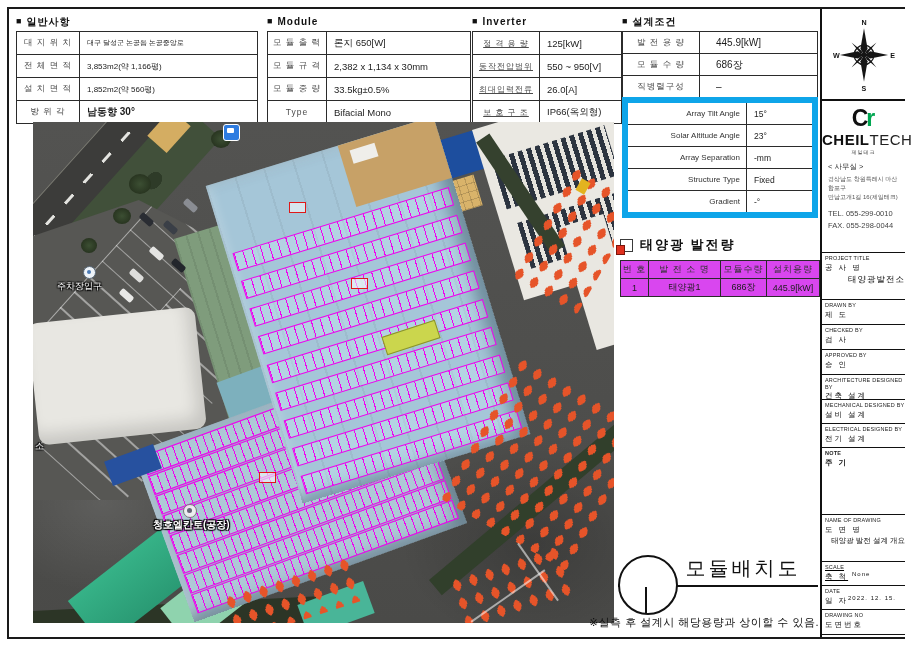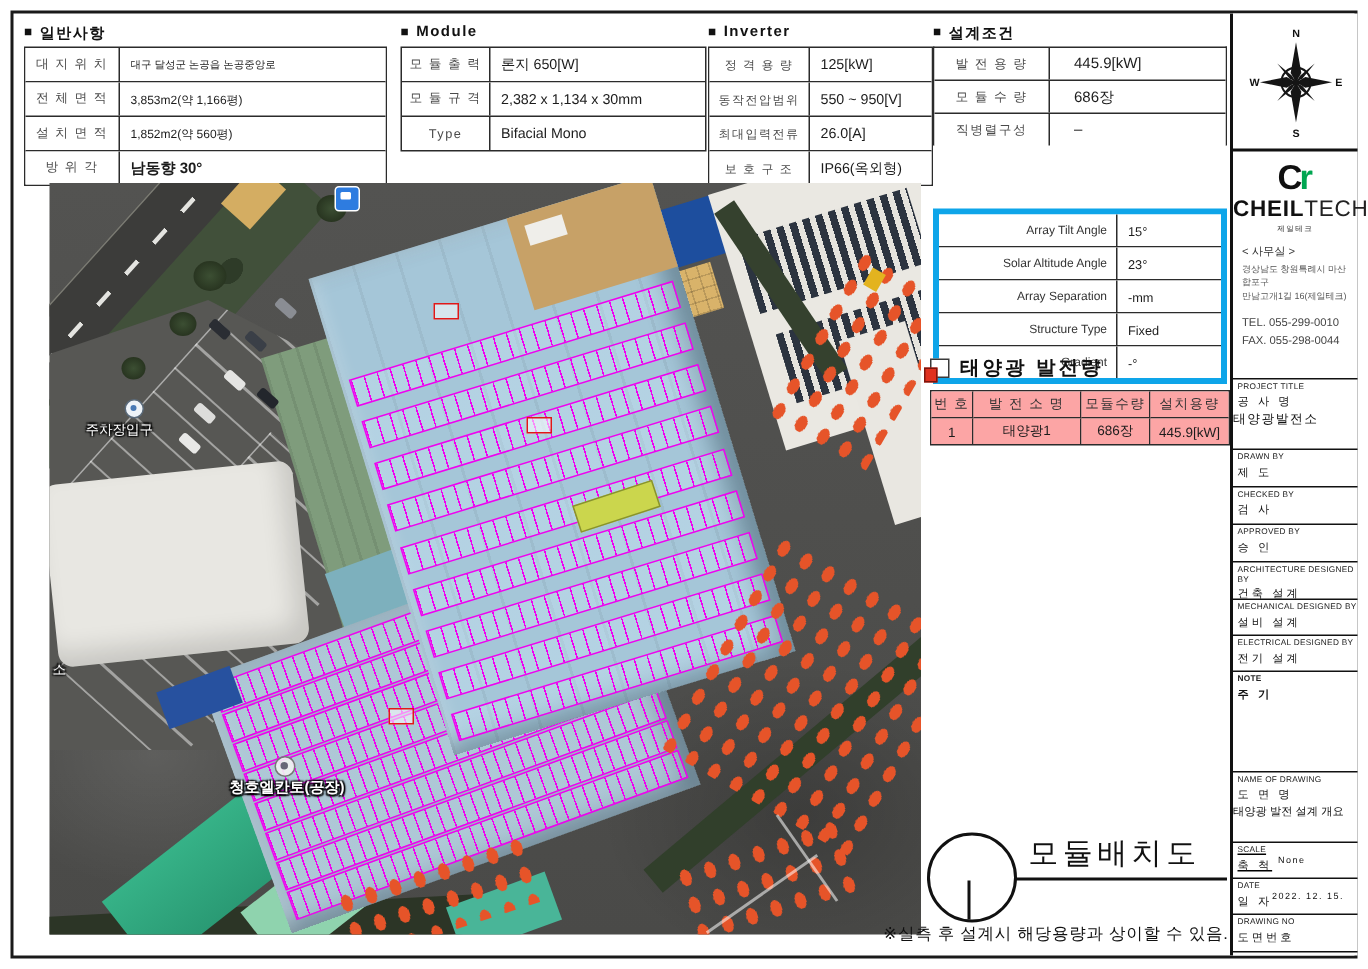--- a/index.html
+++ b/index.html
@@ -14,37 +14,37 @@
   .tbl{border:1px solid #2b2b2b;}
   .trow{display:flex;height:22px;border-bottom:1px solid #2b2b2b;background:#fff;}
   .trow:last-child{border-bottom:none;}
   .tlab{display:flex;align-items:center;justify-content:center;border-right:1px solid #2b2b2b;font-size:8.5px;color:#4a4a4a;letter-spacing:1px;flex:0 0 auto;}
   .tval{display:flex;align-items:center;padding-left:7px;font-size:9.5px;color:#1c1c1c;flex:1;}
   .v-xs{font-size:7px;}
   .v-s{font-size:8px;}
   .v-m{font-size:10px;font-weight:600;}
   .sec-general .tlab{width:62px;}
   .sec-module .tlab{width:58px;}
-  .sec-inverter .tlab{width:66px;font-size:8px;}
+  .sec-inverter .tlab{width:66px;font-size:8px;text-decoration:underline;}
   .sec-design .trow{height:21px;}
   .sec-design .tbl-kr .tlab{width:76px;}
   .sec-design .tbl-kr .tval{justify-content:flex-start;padding-left:16px;font-size:10px;}
   .sec-design .tbl-en .tlab{width:112px;justify-content:flex-end;padding-right:6px;letter-spacing:0;font-size:8px;color:#333;}
   .sec-design .tbl-en .tval{font-size:8.5px;}
   .tbl-kr{border:1px solid #2b2b2b;border-bottom:none;}
-  .tbl-en{border:4px solid #0ea5e9;margin-top:42px;}
+  .tbl-en{border:6px solid #0ea5e9;}
 
   
   .gen{position:absolute;left:611px;top:227px;width:200px;}
   .gen-h{display:flex;align-items:center;margin-bottom:6px;}
   .doc-icon{position:relative;width:11px;height:11px;border:1.5px solid #3a3a3a;background:#fff;margin-right:7px;display:inline-block;}
   .doc-icon::before{content:"";position:absolute;left:-5px;bottom:-4px;width:7px;height:8px;background:#e0301e;border:1px solid #7c150c;}
   .gen-title{font-size:13px;font-weight:700;letter-spacing:2px;color:#111;}
   .gen-tbl{display:grid;grid-template-columns:28px 72px 46px 1fr;border:1px solid #2b2b2b;}
-  .gcell{display:flex;align-items:center;justify-content:center;height:17px;border-right:1px solid #2b2b2b;border-bottom:1px solid #2b2b2b;font-size:9px;color:#1c1c1c;background:#fca5a5;}
+  .gcell{display:flex;align-items:center;justify-content:center;height:17px;border-right:1px solid #2b2b2b;border-bottom:1px solid #2b2b2b;font-size:9px;color:#1c1c1c;background:#d946ef;}
   .gcell:nth-child(4n){border-right:none;}
   .gcell.last-row{border-bottom:none;}
   .ghead{letter-spacing:1px;color:#333;}
 
   
   .map{position:absolute;left:24px;top:113px;width:581px;height:501px;overflow:hidden;background:
     radial-gradient(190px 150px at 12% 76%, rgba(255,255,255,.10), transparent 60%),
     radial-gradient(220px 170px at 86% 84%, rgba(0,0,0,.20), transparent 60%),
     linear-gradient(#535351,#4a4a48);}
   .map *{position:absolute;}
@@ -139,21 +139,21 @@
   .office-tel{font-size:7.5px;color:#444;margin-top:6px;line-height:1.6;}
   .tb-rows{flex:1;display:flex;flex-direction:column;}
   .tb-row{position:relative;border-top:1.5px solid #111;padding:2px 0 0 3px;flex:0 0 auto;}
   .tb-row:nth-child(1){height:44px;} .tb-row:nth-child(2){height:22px;} .tb-row:nth-child(3){height:22px;}
   .tb-row:nth-child(4){height:22px;} .tb-row:nth-child(5){height:22px;} .tb-row:nth-child(6){height:21px;}
   .tb-row:nth-child(7){height:21px;} .tb-row:nth-child(8){height:64px;font-weight:bold;} .tb-row:nth-child(9){height:44px;}
   .tb-row:nth-child(10){height:21px;text-decoration:underline;} .tb-row:nth-child(11){height:21px;} .tb-row:nth-child(12){height:22px;}
   .tb-row:nth-child(13){flex:1;}
   .tb-en{display:block;font-size:5.5px;color:#222;letter-spacing:.2px;line-height:1.2;}
   .tb-kr{display:block;font-size:7.5px;color:#111;letter-spacing:2px;margin-top:1px;}
-  .tb-content{position:absolute;left:0;right:0;top:21px;text-align:left;font-size:8.5px;letter-spacing:1px;color:#111;}
+  .tb-content{position:absolute;left:0;right:0;top:21px;text-align:right;font-size:8.5px;letter-spacing:1px;color:#111;}
   .tb-row:nth-child(9) .tb-content{font-size:7.5px;letter-spacing:0;}
   .tb-row:nth-child(10) .tb-content{top:9px;left:30px;right:2px;text-align:left;font-size:6px;}
   .tb-row:nth-child(11) .tb-content{top:9px;left:26px;right:2px;text-align:left;font-size:6px;}
   .cl{font-size:8px;font-weight:700;fill:#111;}
 </style>
 </head>
 <body>
 
 <div class="page">
 <div class="frame">
@@ -189,20 +189,24 @@
       <span class="sec-title">Module</span>
     </div>
     <div class="tbl">
       <div class="trow">
             <div class="tlab">모 듈 출 력</div>
             <div class="tval">론지 650[W]</div>
           </div>
       <div class="trow">
             <div class="tlab">모 듈 규 격</div>
             <div class="tval">2,382 x 1,134 x 30mm</div>
+          </div>
+      <div class="trow">
+            <div class="tlab">모 듈 중 량</div>
+            <div class="tval">33.5kg±0.5%</div>
           </div>
       <div class="trow">
             <div class="tlab">Type</div>
             <div class="tval">Bifacial Mono</div>
           </div>
     </div>
   </div>
 
   <div class="sec sec-inverter" style="left:463px;top:5px;width:150px;">
     <div class="sec-h">

